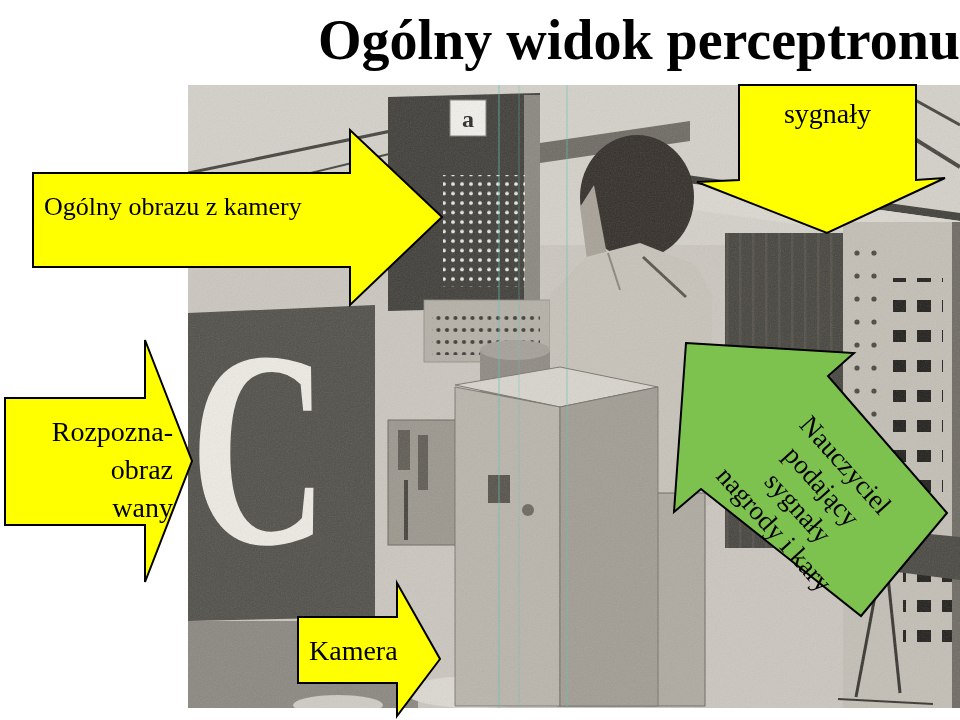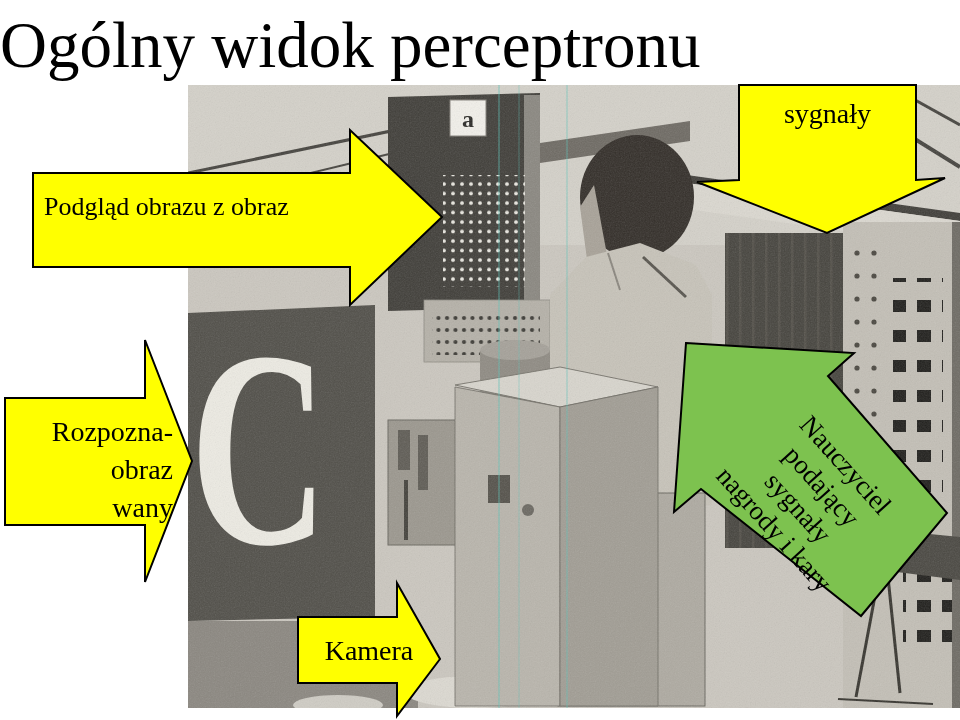--- a/index.html
+++ b/index.html
@@ -1,29 +1,29 @@
 <!DOCTYPE html>
 <html><head>
 <meta charset="utf-8">
 <style>
   html,body{margin:0;padding:0;background:#888;}
   .slide{
     position:relative;width:960px;height:720px;background:#ffffff;overflow:hidden;
     font-family:"Liberation Serif","DejaVu Serif",serif;color:#000;
   }
   .slide-title{
-    position:absolute;top:10px;left:0;width:100%;text-align:left;
-    font-size:65px;line-height:1.1;font-weight:400;white-space:nowrap;
+    position:absolute;top:10px;left:0;width:100%;text-align:right;
+    font-size:56px;line-height:1.1;font-weight:700;white-space:nowrap;
   }
   .photo-svg{position:absolute;left:188px;top:85px;width:772px;height:623px;}
   .arrow-svg{position:absolute;left:0;top:0;width:960px;height:720px;pointer-events:none;}
   .callout-label{position:absolute;color:#000;}
   .lbl-camera-preview{left:44px;top:190px;width:320px;font-size:26px;line-height:33px;text-align:left;}
   .lbl-recognized{left:13px;top:413px;width:160px;font-size:28px;line-height:38px;text-align:right;}
-  .lbl-camera{left:309px;top:636px;width:120px;font-size:28px;line-height:30px;text-align:center;}
+  .lbl-camera{left:309px;top:636px;width:120px;font-size:28px;line-height:30px;text-align:left;}
   .lbl-neurons{left:727px;top:95px;width:201px;font-size:28px;line-height:38px;text-align:center;}
   .lbl-teacher{
     left:700px;top:433px;width:220px;height:128px;font-size:27px;line-height:32px;
     text-align:center;transform:rotate(48deg);transform-origin:50% 50%;
   }
   .callout-label div{white-space:nowrap;}
   .lbl-neurons div,.lbl-teacher div{white-space:nowrap;}
 </style>
 </head>
 <body>
@@ -137,21 +137,21 @@
 
   <svg class="arrow-svg" viewBox="0 0 960 720" aria-hidden="true">
     <polygon points="33,173 350,173 350,130 442,217 350,305 350,267 33,267" stroke-width="2" fill="#ffff00" stroke="#000000"></polygon>
     <polygon points="5,398 145,398 145,340 192,461 145,582 145,525 5,525" stroke-width="2" fill="#ffff00" stroke="#000000"></polygon>
     <polygon points="298,617 397,617 397,583 440,659 397,716 397,683 298,683" stroke-width="2" fill="#ffff00" stroke="#000000"></polygon>
     <polygon points="739,85 916,85 916,180 945,178 827,233 697,182 739,180" stroke-width="2" fill="#ffff00" stroke="#000000"></polygon>
     <polygon points="686,343 854,353 828,376 947,513 861,616 701,489 674,512" stroke-width="2" fill="#7dc24f" stroke="#000000"></polygon>
   </svg>
 
   <div class="callout-label lbl-camera-preview">
-    <div>Podgląd obrazu z obraz</div>
+    <div>Ogólny obrazu z kamery</div>
   </div>
 
   <div class="callout-label lbl-recognized">
     <div>Rozpozna-</div>
     <div>obraz</div>
     <div>wany</div>
   </div>
 
   <div class="callout-label lbl-camera">
     <div>Kamera</div>

